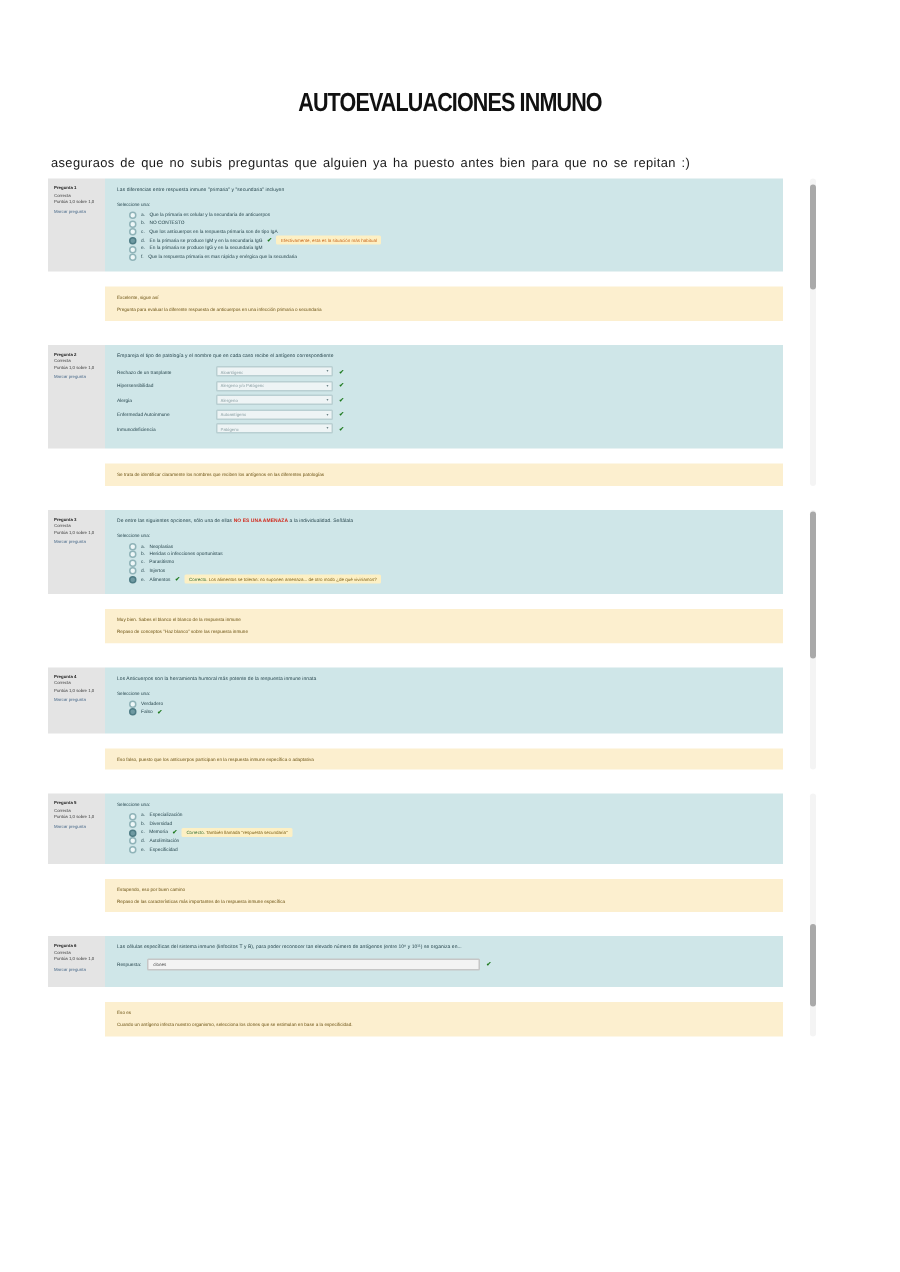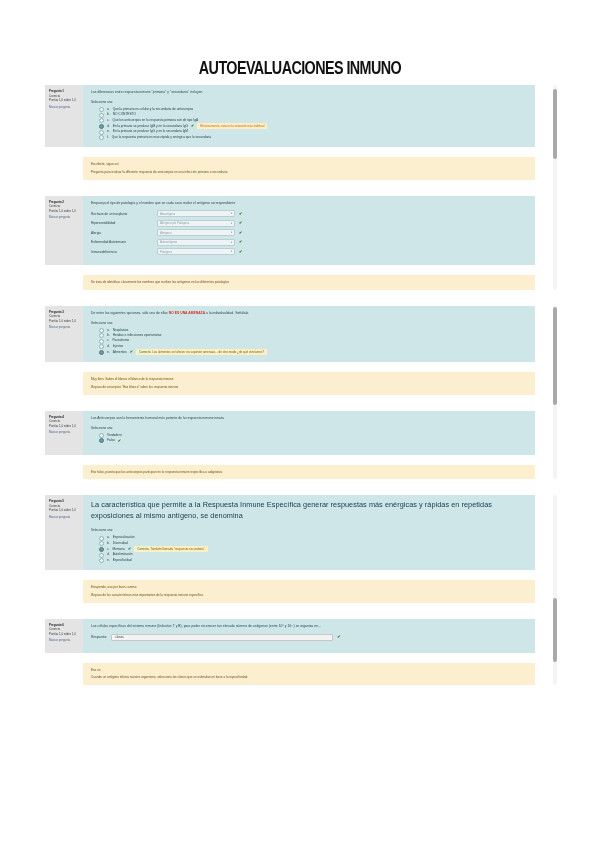--- a/index.html
+++ b/index.html
@@ -7,21 +7,21 @@
     width:600px;height:848px;
     background:#ffffff;
     font-family:"Liberation Sans",sans-serif;
     overflow:hidden;
     position:relative;
   }
   .page{
     position:relative;
     width:600px;height:668px;
     box-sizing:border-box;
-    padding:0 33px;
+    padding:0 20px;
   }
 
   
   .doc-title{
     text-align:center;
     font-family:"Liberation Sans",sans-serif;
     font-weight:bold;
     font-size:17.5px;
     letter-spacing:-0.7px;
     color:#111;
@@ -199,20 +199,21 @@
   .fb p:last-child{margin-bottom:0;}
   .gap{height:10px;background:#fff;}
   .gap-lg{height:16px;background:#fff;}
 </style>
 </head>
 <body>
 
 <div class="page">
 
   <h1 class="doc-title">AUTOEVALUACIONES INMUNO</h1>
+  <p class="doc-sub">aseguraos de que no subis preguntas que alguien ya ha puesto antes bien para que no se repitan :)</p>
 
   <div class="shot">
     <div class="shot-inner">
 
       <div class="q">
         <div class="q-info">
           <div class="row n">Pregunta 1</div>
           <div class="row">Correcta</div>
           <div class="row">Puntúa 1,0 sobre 1,0</div>
           <div class="row flag">Marcar pregunta</div>
@@ -422,21 +423,20 @@
     <div class="shot-inner">
 
       <div class="q">
         <div class="q-info">
           <div class="row n">Pregunta 5</div>
           <div class="row">Correcta</div>
           <div class="row">Puntúa 1,0 sobre 1,0</div>
           <div class="row flag">Marcar pregunta</div>
         </div>
         <div class="q-body">
-          <p class="q-text big">La característica que permite a la Respuesta Inmune Específica generar respuestas más enérgicas y rápidas en repetidas exposiciones al mismo antígeno, se denomina</p>
           <p class="sel-label">Seleccione una:</p>
           <ul class="opts">
             <li class="opt">
                 <span class="radio"></span>
                 <span>a.</span>
                 <span>Especialización</span>
               </li>
             <li class="opt">
                 <span class="radio"></span>
                 <span>b.</span>

